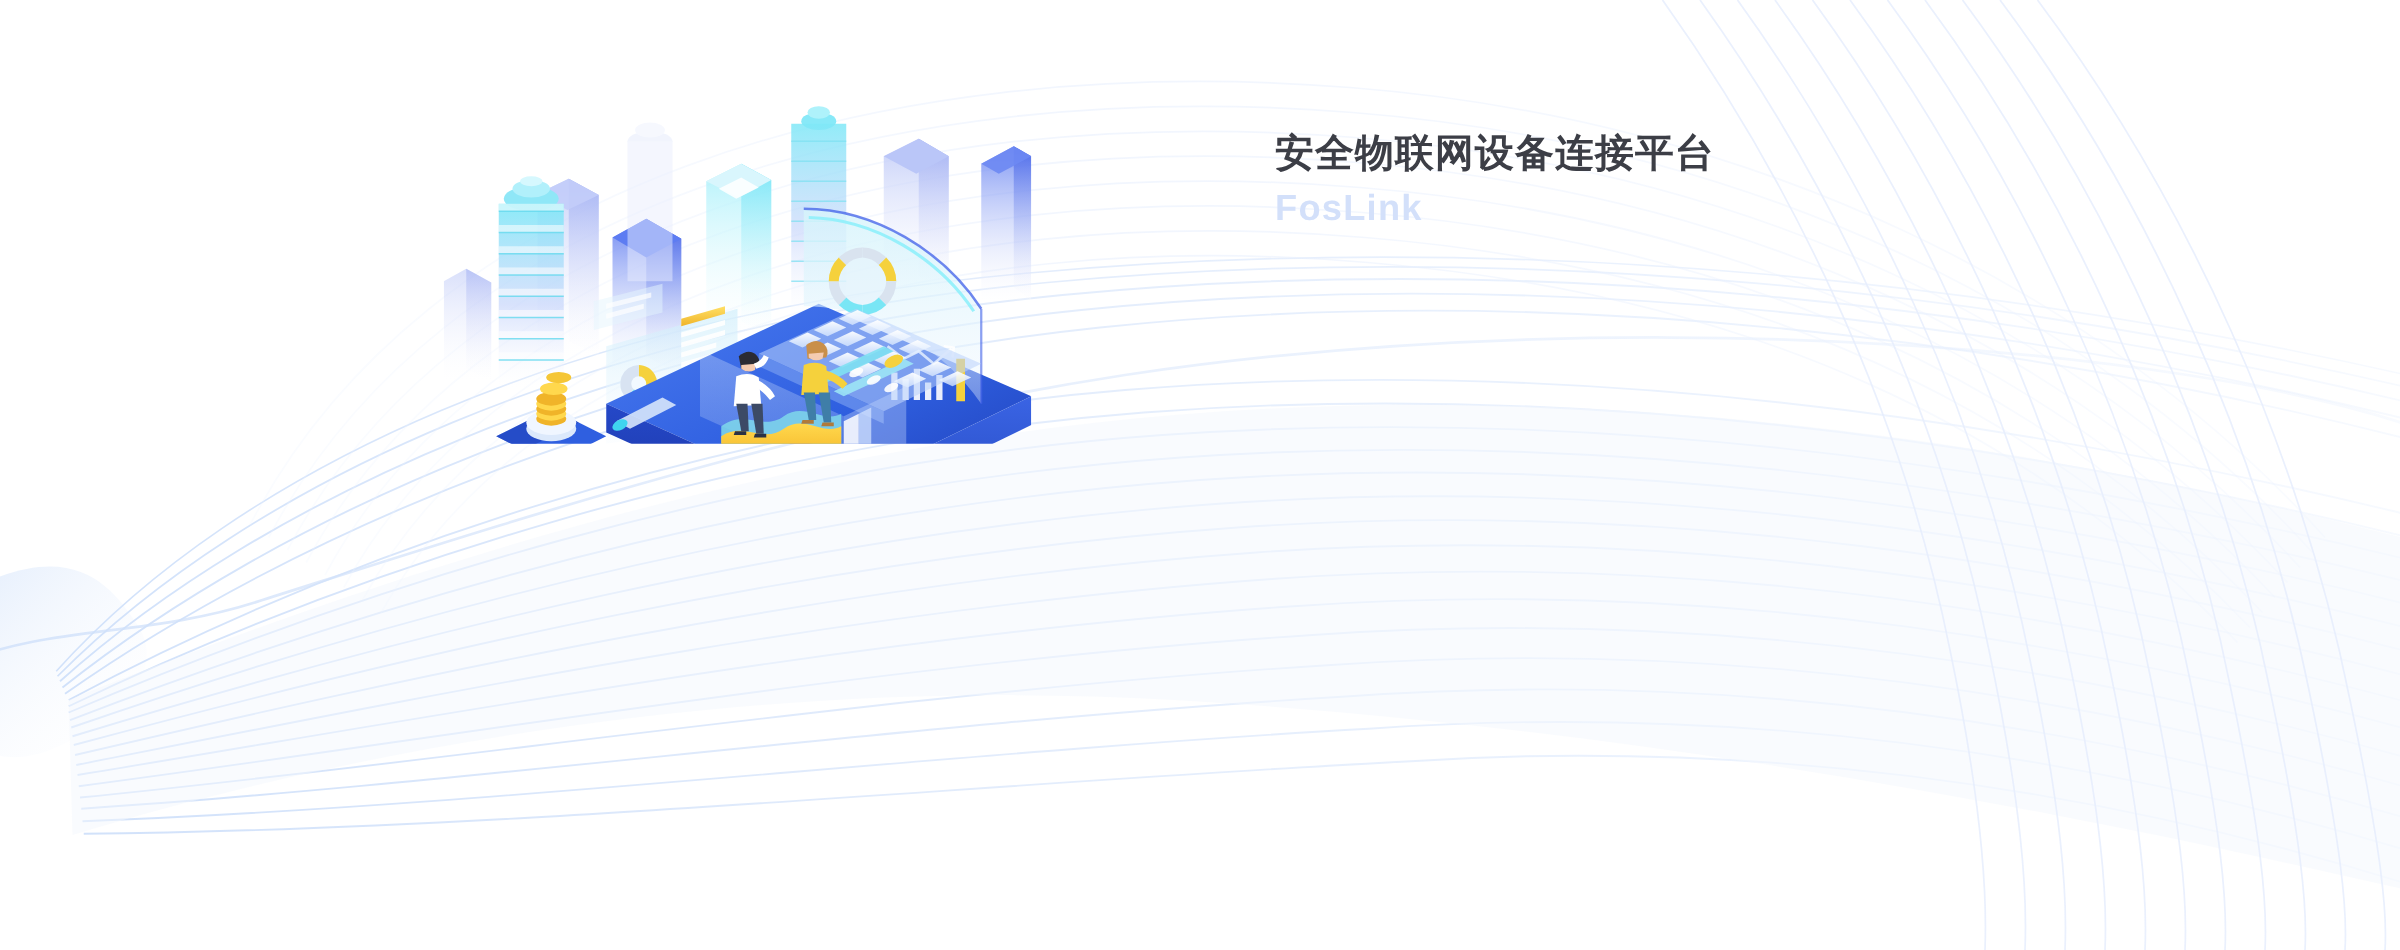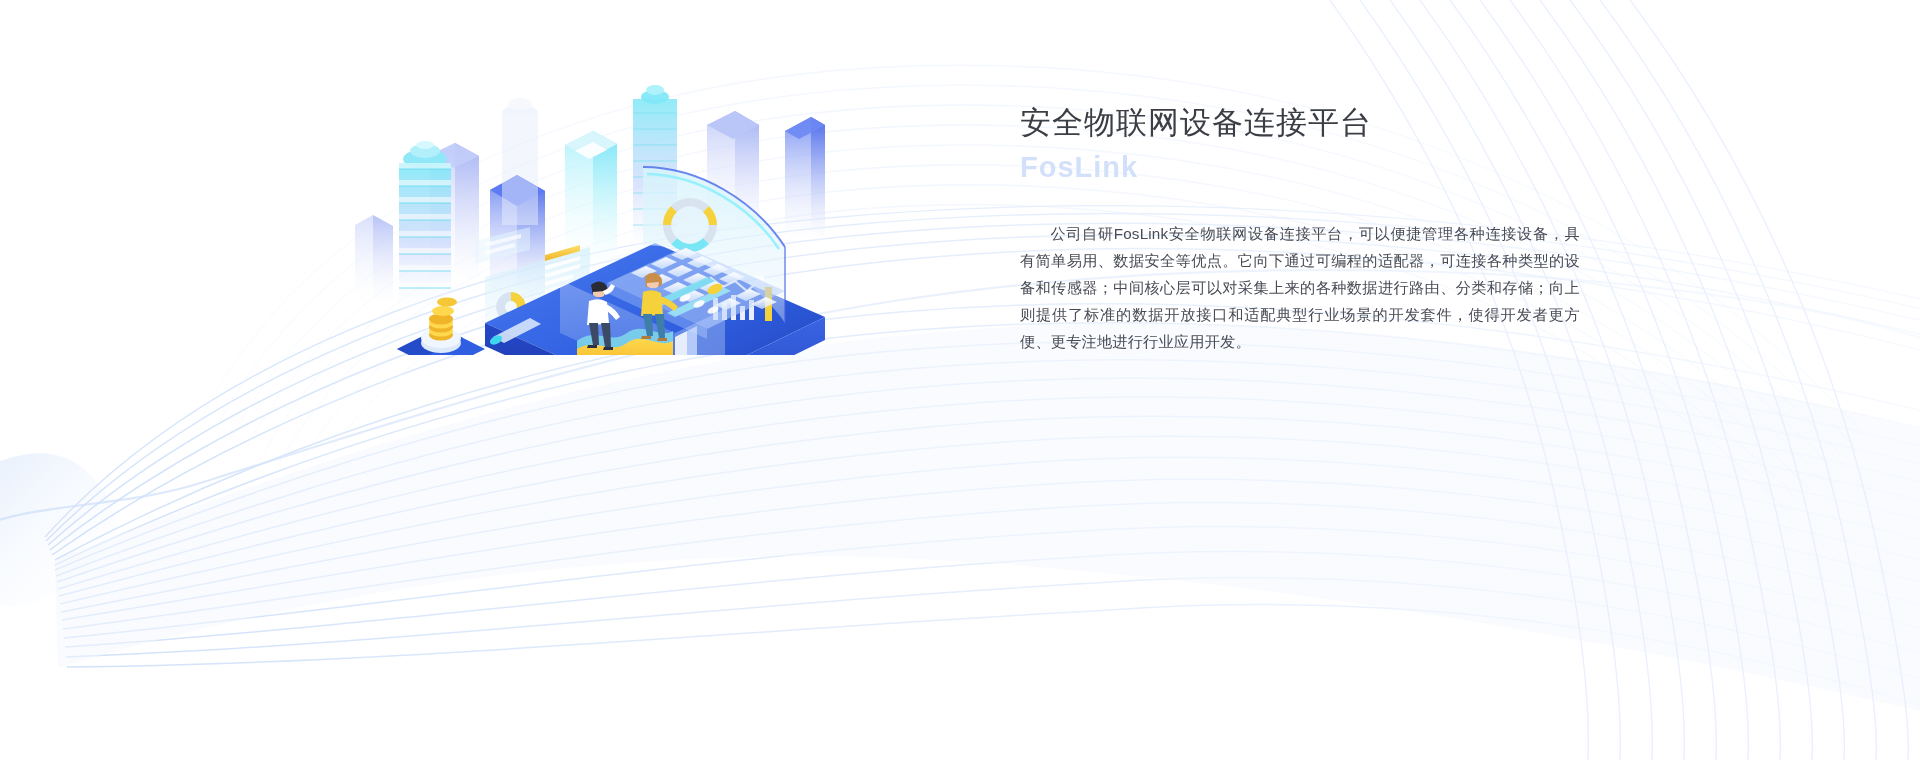--- a/index.html
+++ b/index.html
@@ -46,21 +46,21 @@
   .content {
     position: absolute;
     left: 1020px;
     top: 104px;
     width: 560px;
     z-index: 3;
   }
 
   .page-title {
     font-size: 31px;
-    font-weight: normal;
+    font-weight: bold;
     color: #3c3e46;
     letter-spacing: 1px;
     line-height: 1.25;
     margin: 0;
     white-space: nowrap;
   }
 
   .page-subtitle {
     font-size: 29px;
     font-weight: bold;
@@ -487,17 +487,16 @@
       <path d="M 287,281 l 9,0 l 0,3 l -10,0 Z" fill="#b07a3a"></path>
       <path d="M 303,283 l 9,0 l 0,3 l -10,0 Z" fill="#b07a3a"></path>
     </g>
   </svg>
 
   <div class="content">
     <h1 class="page-title">安全物联网设备连接平台</h1>
     <div class="page-subtitle">FosLink</div>
 
     <div class="paragraphs">
-      <p class="para">公司自研FosLink安全物联网设备连接平台，可以便捷管理各种连接设备，具有简单易用、数据安全等优点。它向下通过可编程的适配器，可连接各种类型的设备和传感器；中间核心层可以对采集上来的各种数据进行路由、分类和存储；向上则提供了标准的数据开放接口和适配典型行业场景的开发套件，使得开发者更方便、更专注地进行行业应用开发。</p>
     </div>
   </div>
 
 </div>
 
 </body></html>

